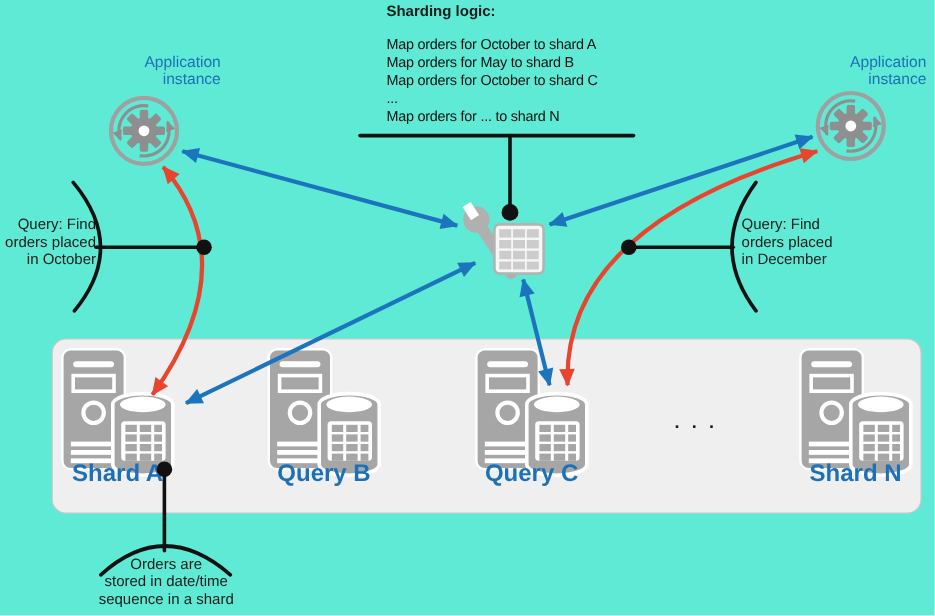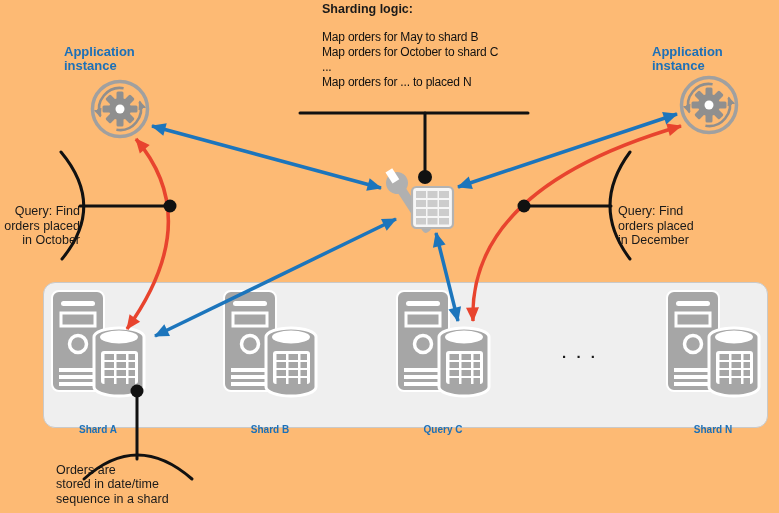--- a/index.html
+++ b/index.html
@@ -1,25 +1,25 @@
 <!DOCTYPE html>
 <html><head>
 <meta charset="utf-8">
 <style>
   html,body{margin:0;padding:0;background:#fff;}
-  .stage{position:relative;width:779px;height:513px;background:#fdba74;overflow:hidden;
+  .stage{position:relative;width:779px;height:513px;background:#5eead4;overflow:hidden;
          font-family:"Liberation Sans",sans-serif;color:#111;}
   .abs{position:absolute;}
   .txt{position:absolute;white-space:pre-line;color:#1a1a1a;}
   .logic-title{font-size:12.5px;font-weight:bold;}
   .logic-rule{font-size:12px;line-height:15px;letter-spacing:-0.2px;height:15px;}
-  .app-label{font-size:13px;font-weight:bold;line-height:14px;text-align:left;color:#1c70b8;}
-  .query{font-size:12.5px;line-height:14.6px;margin-top:24px;}
-  .shard-label{font-size:10px;font-weight:bold;color:#1c70b8;text-align:center;width:140px;top:424px;}
-  .note{font-size:12.5px;line-height:14.4px;text-align:left;}
+  .app-label{font-size:13px;font-weight:normal;line-height:14px;text-align:right;color:#1c70b8;}
+  .query{font-size:12.5px;line-height:14.6px;}
+  .shard-label{font-size:20px;font-weight:bold;color:#1c70b8;text-align:center;width:140px;top:384px;}
+  .note{font-size:12.5px;line-height:14.4px;text-align:center;}
   .dots{font-size:15px;font-weight:bold;letter-spacing:3px;text-align:center;}
   .shard-box{position:absolute;left:43px;top:282px;width:725px;height:146px;
              background:#efefef;border:1.5px solid #c9c9c9;border-radius:12px;box-sizing:border-box;}
   svg{display:block;}
 </style>
 </head>
 <body>
 
 <div class="stage">
 
@@ -130,40 +130,41 @@
           <rect x="61" y="41" width="10" height="7"></rect>
         <rect x="38" y="50" width="10" height="6.5"></rect>
           <rect x="49.5" y="50" width="10" height="6.5"></rect>
           <rect x="61" y="50" width="10" height="6.5"></rect>
       </g>
     </g>
   </svg>
 
   <div class="txt logic-title" style="left:322px;top:2px">Sharding logic:</div>
   <div class="abs" style="left:322px;top:30px">
+    <div class="logic-rule">Map orders for October to shard A</div>
     <div class="logic-rule">Map orders for May to shard B</div>
     <div class="logic-rule">Map orders for October to shard C</div>
     <div class="logic-rule">...</div>
-    <div class="logic-rule">Map orders for ... to placed N</div>
+    <div class="logic-rule">Map orders for ... to shard N</div>
   </div>
 
   <div class="txt app-label" style="left:64px;top:45px;width:120px">Application
 instance</div>
   <div class="txt app-label" style="left:652px;top:45px;width:120px">Application
 instance</div>
 
   <div class="txt query" style="left:0px;top:180px;width:80px;text-align:right">Query: Find
 orders placed
 in October</div>
   <div class="txt query" style="left:618px;top:180px;width:112px;text-align:left">Query: Find
 orders placed
 in December</div>
 
   <div class="txt shard-label" style="left:28px">Shard A</div>
-  <div class="txt shard-label" style="left:200px">Shard B</div>
+  <div class="txt shard-label" style="left:200px">Query B</div>
   <div class="txt shard-label" style="left:373px">Query C</div>
   <div class="txt shard-label" style="left:643px">Shard N</div>
 
   <div class="txt dots" style="left:552px;top:344px;width:56px">. . .</div>
 
   <div class="txt note" style="left:56px;top:463px;width:165px">Orders are
 stored in date/time
 sequence in a shard</div>
 
   <svg class="abs" style="left:0;top:0" width="779" height="513" viewBox="0 0 779 513">

